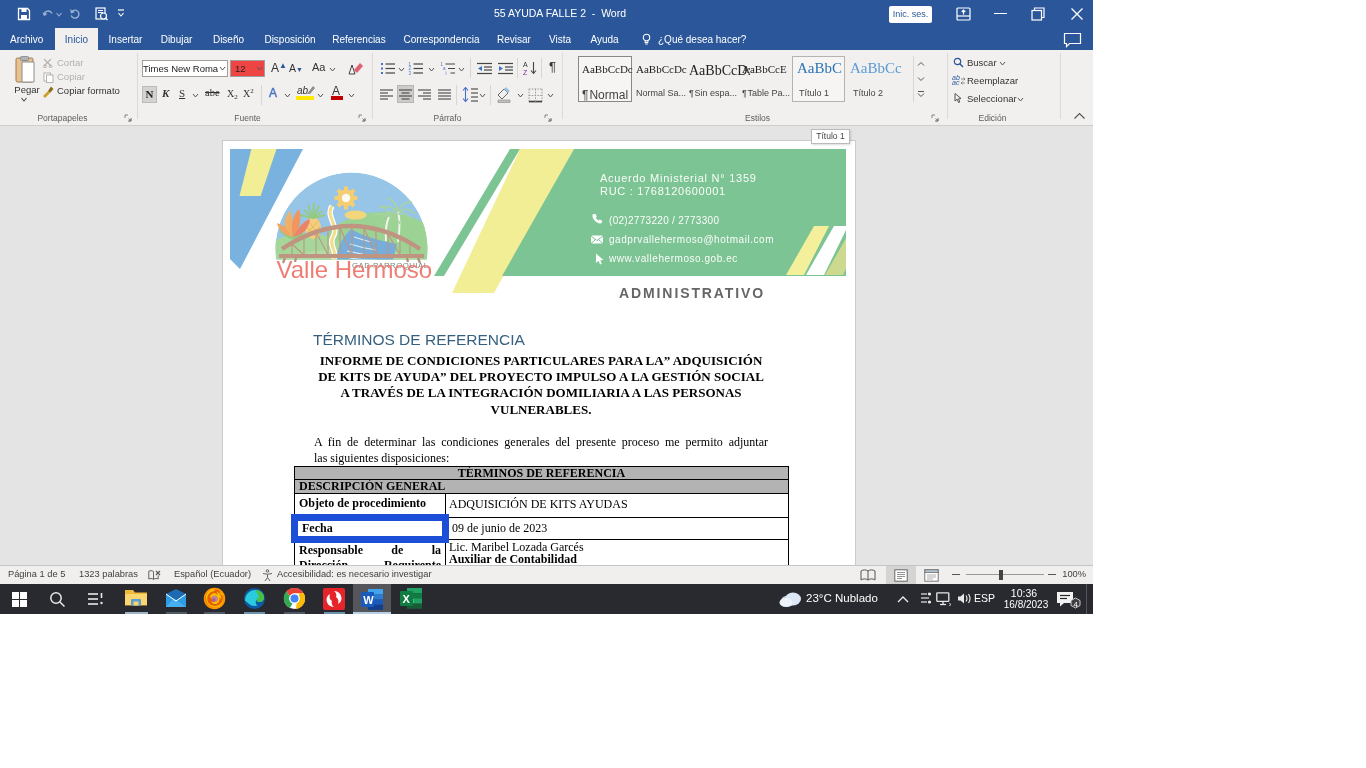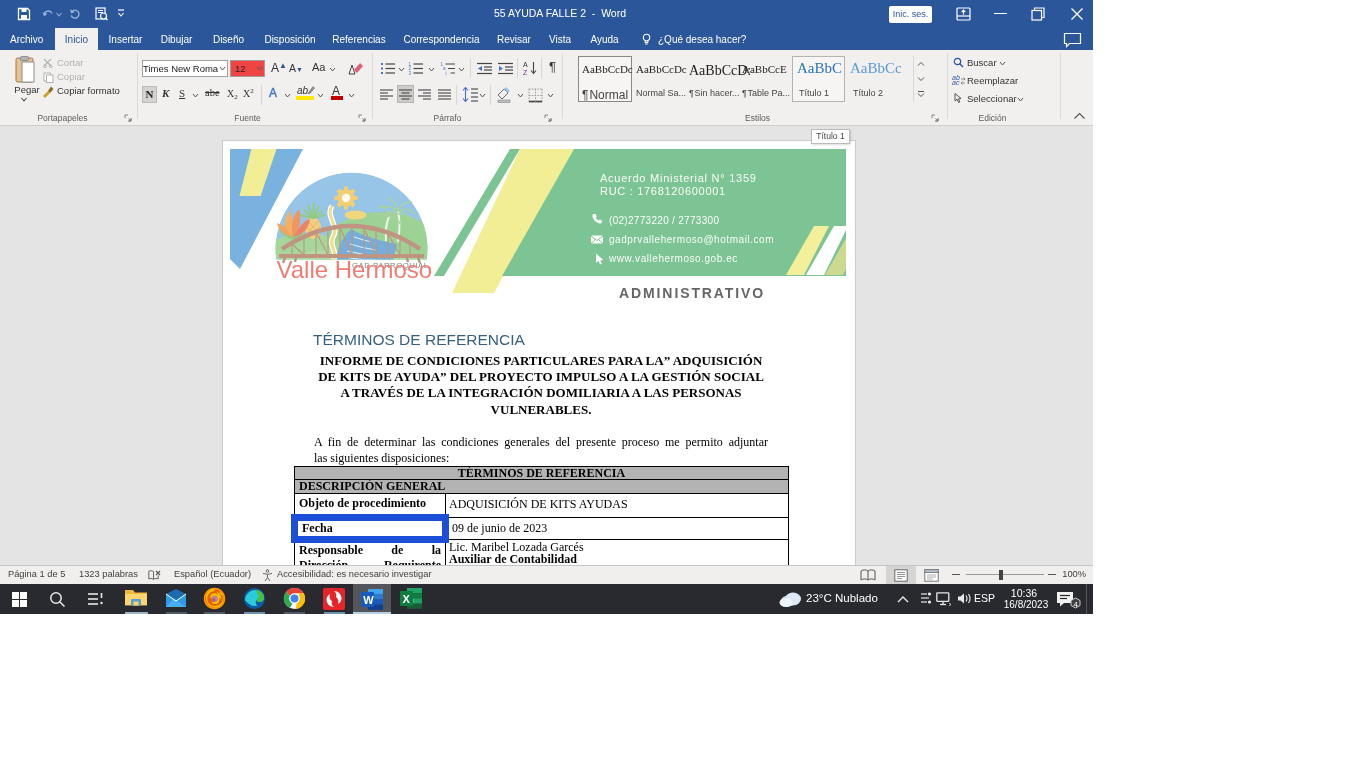--- a/index.html
+++ b/index.html
@@ -486,21 +486,21 @@
     <div class="a gsep" style="left:562px"></div>
 
     <div class="a" style="left:578px;top:56px;width:54px;height:46px;background:#f6f5f4;border:1px solid #8a8886"></div>
     <div class="a" style="left:633px;top:56px;width:53px;height:46px"></div>
     <div class="a" style="left:792px;top:56px;width:53px;height:46px;border:1px solid #b5b3b1;background:#f6f5f4"></div>
     <div class="a serif" style="left:582px;top:63px;font-size:11px;color:#222">AaBbCcDc</div>
     <div class="a" style="left:582px;top:88px;font-size:12px;color:#444">¶ Normal</div>
     <div class="a serif" style="left:636px;top:63px;font-size:11px;color:#222">AaBbCcDc</div>
     <div class="a" style="left:636px;top:88px;font-size:9px;color:#444">Normal Sa...</div>
     <div class="a serif" style="left:689px;top:63px;font-size:14px;color:#222">AaBbCcD:</div>
-    <div class="a" style="left:689px;top:88px;font-size:9px;color:#444">¶ Sin hacer...</div>
+    <div class="a" style="left:689px;top:88px;font-size:9px;color:#444">¶ Sin espa...</div>
     <div class="a serif" style="left:742px;top:63px;font-size:11px;color:#222">AaBbCcE</div>
     <div class="a" style="left:742px;top:88px;font-size:9px;color:#444">¶ Table Pa...</div>
     <div class="a serif" style="left:797px;top:60px;font-size:15px;color:#2e74b5">AaBbC</div>
     <div class="a" style="left:799px;top:88px;font-size:9px;color:#444">Título 1</div>
     <div class="a serif" style="left:850px;top:60px;font-size:15px;color:#5b9bd5">AaBbCc</div>
     <div class="a" style="left:853px;top:88px;font-size:9px;color:#444">Título 2</div>
     <div class="a" style="left:913px;top:56px;width:16px;height:46px;border-left:1px solid #d8d6d4"></div>
     <svg class="a" style="left:917px;top:61px" width="8" height="6" viewBox="0 0 8 6">
         <path d="M1 4.5 L4 1.5 L7 4.5" fill="none" stroke="#555" stroke-width="1"></path>
       </svg>

